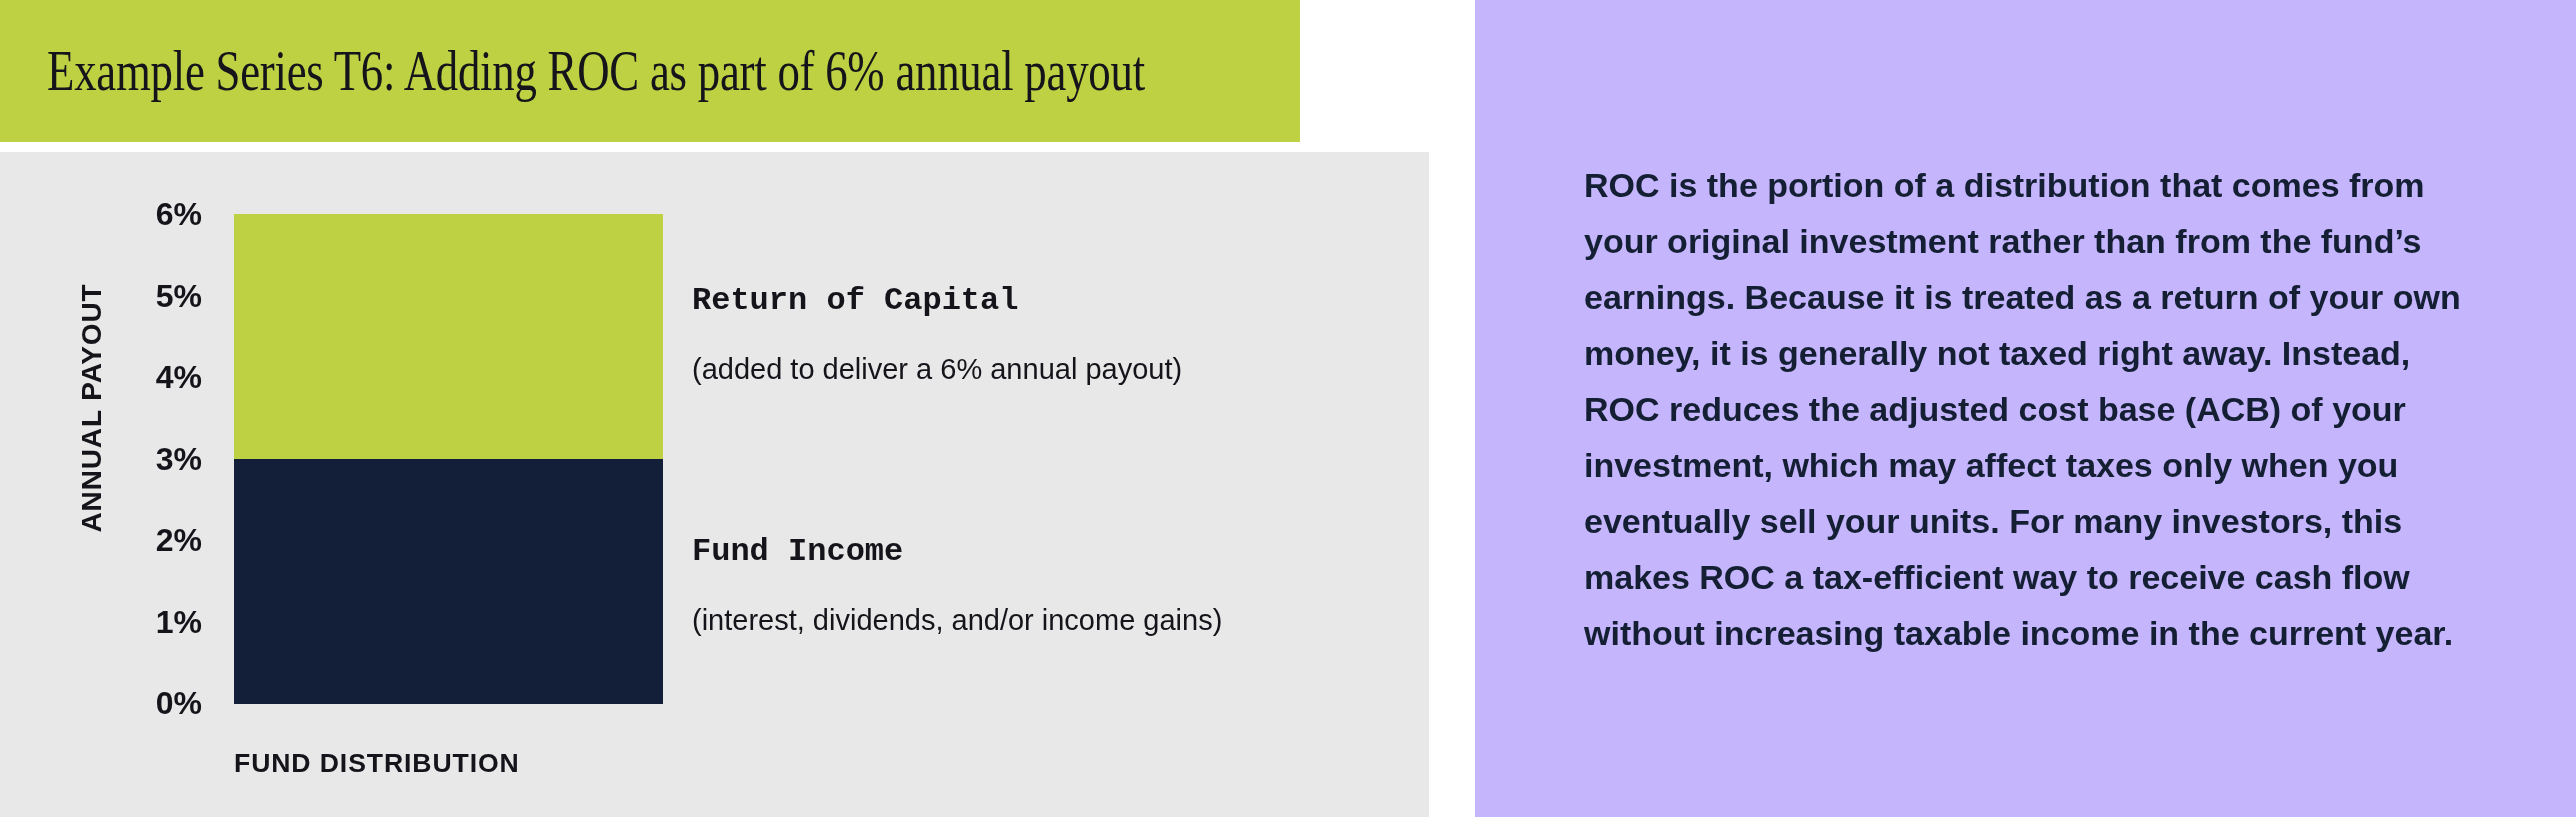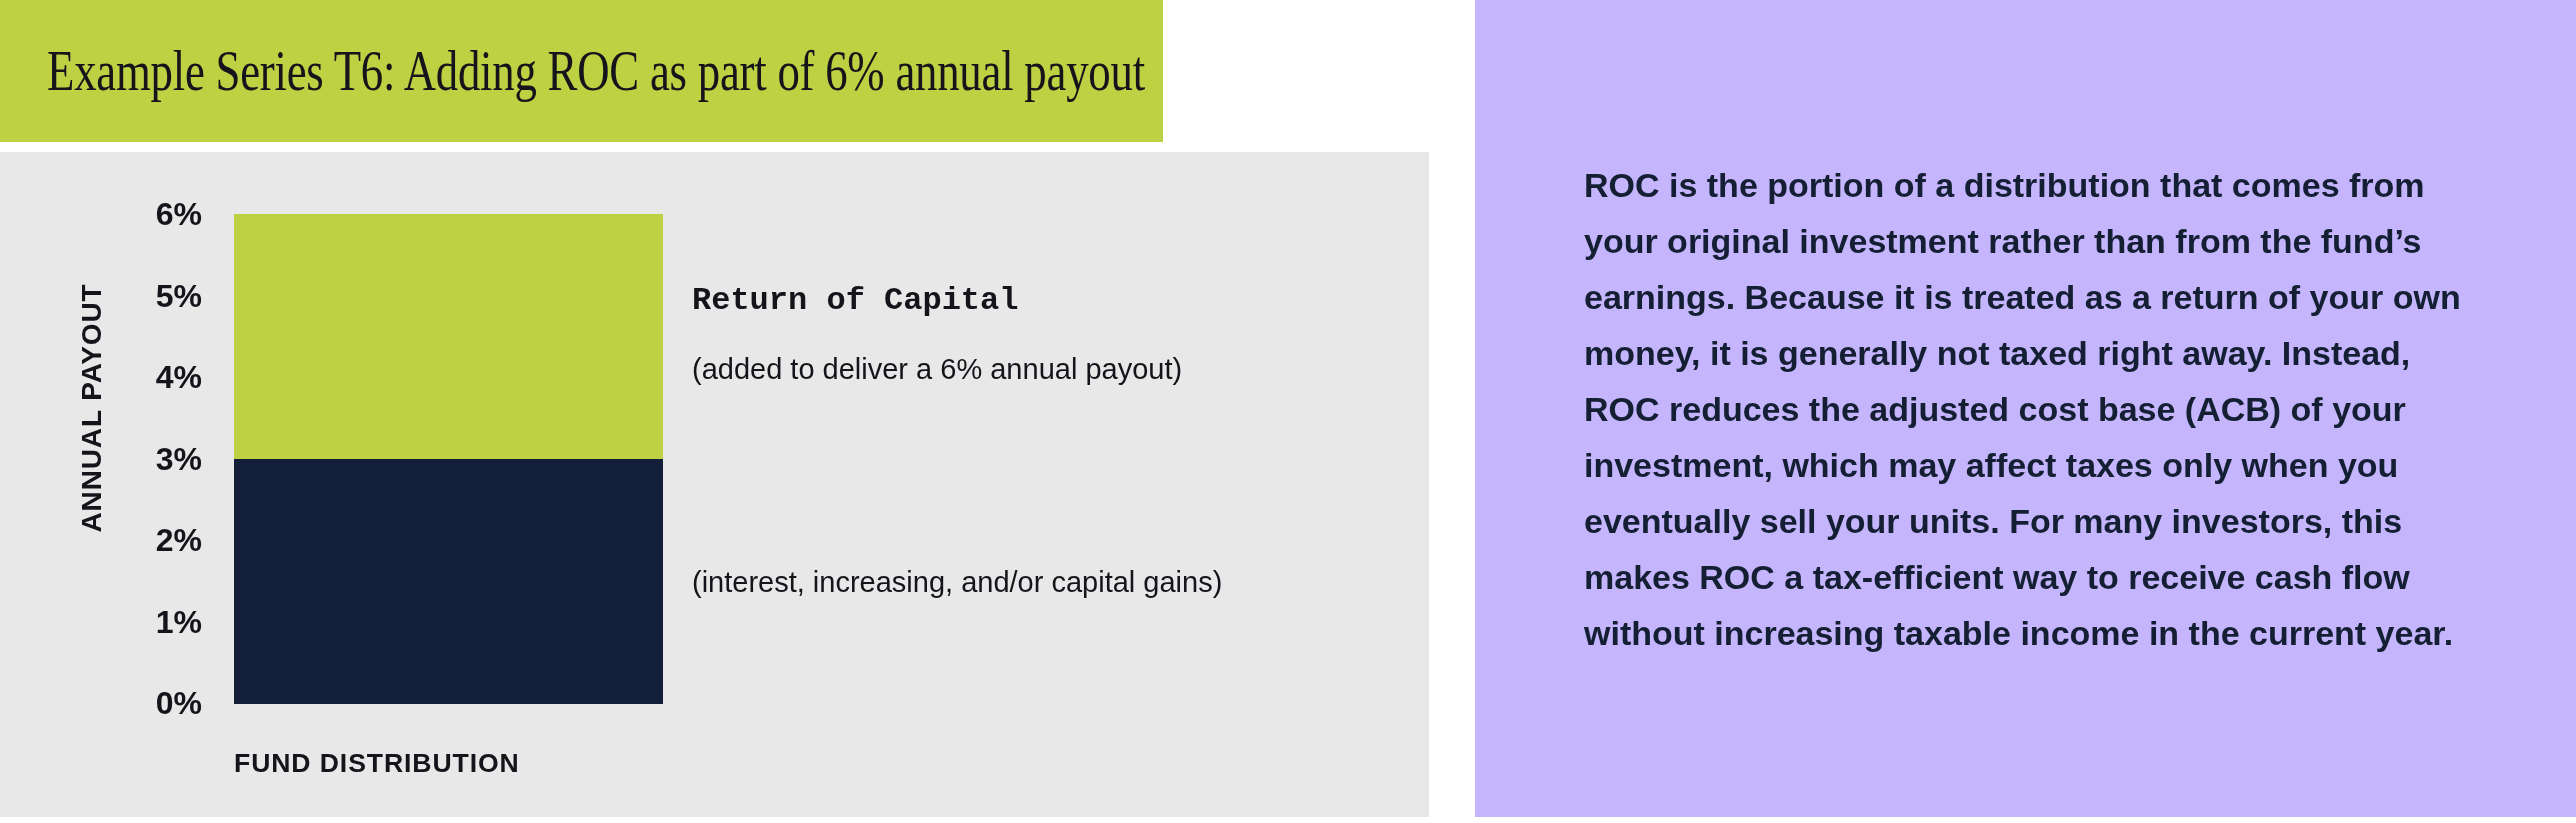--- a/index.html
+++ b/index.html
@@ -21,21 +21,21 @@
     left: 0px;
     top: 0px;
     width: 1429px;
     height: 817px;
   }
 
   #chart-title-bar {
     position: absolute;
     left: 0px;
     top: 0px;
-    width: 1163px;
+    width: 1300px;
     height: 142px;
     background: #bdd143;
   }
   #chart-title {
     position: absolute;
     left: 47px;
     top: 0px;
     height: 142px;
     display: flex;
     align-items: center;
@@ -201,21 +201,22 @@
     </div>
 
     <div id="x-axis-title">FUND DISTRIBUTION</div>
 
     <div class="legend-block" id="legend-roc">
       <div class="legend-name">Return of Capital</div>
       <div class="legend-sub">(added to deliver a 6% annual payout)</div>
     </div>
 
     <div class="legend-block" id="legend-income">
-      <div class="legend-sub">(interest, increasing, and/or capital gains)</div>
+      <div class="legend-name">Fund Income</div>
+      <div class="legend-sub">(interest, dividends, and/or income gains)</div>
     </div>
 
   </div>
 </div>
 
 <div id="right-panel">
   <div id="roc-explainer">ROC is the portion of a distribution that comes from your original investment rather than from the fund’s earnings. Because it is treated as a return of your own money, it is generally not taxed right away. Instead, ROC reduces the adjusted cost base (ACB) of your investment, which may affect taxes only when you eventually sell your units. For many investors, this makes ROC a tax-efficient way to receive cash flow without increasing taxable income in the current year.</div>
 </div>
 
 

